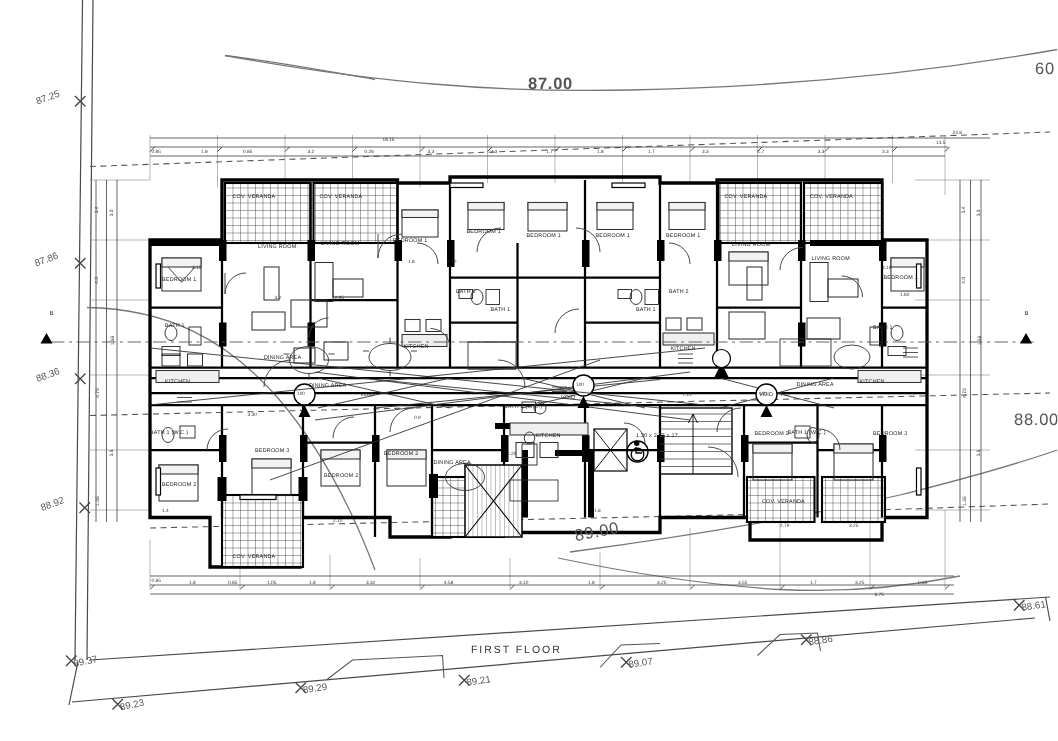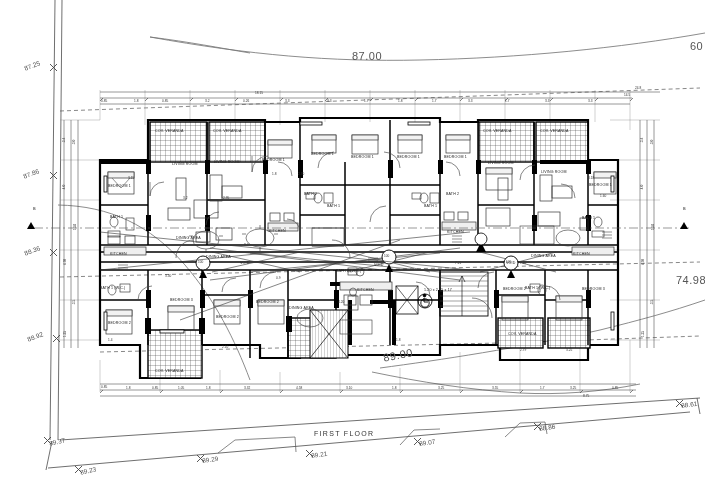--- a/index.html
+++ b/index.html
@@ -466,23 +466,23 @@
       <path d="M676 400 l7 7 M683 400 l-7 7"></path>
     </g>
 
     <g stroke="#555" fill="none" stroke-width="0.7">
       <path d="M218 453 L235 440 L295 437 L296 452"></path>
       <path d="M400 445 L414 430 L440 429"></path>
       <path d="M505 437 L520 423 L545 422 L547 434"></path>
     </g>
   </svg>
 
-  <div class="lbl contour" style="left:352px;top:50px;">87.00</div>
+  <div class="lbl contour" style="left:352px;top:50px;font-weight:bold;">87.00</div>
   <div class="lbl contour" style="left:383px;top:349px;transform:rotate(-11deg);">89.00</div>
-  <div class="lbl contour" style="left:676px;top:274px;">74.98</div>
+  <div class="lbl contour" style="left:676px;top:274px;">88.00</div>
   <div class="lbl contour" style="left:690px;top:40px;">60</div>
 
   <div class="lbl spot" style="left:24px;top:62px;transform:rotate(-20deg);">87.25</div>
   <div class="lbl spot" style="left:23px;top:170px;transform:rotate(-20deg);">87.86</div>
   <div class="lbl spot" style="left:24px;top:247px;transform:rotate(-20deg);">88.36</div>
   <div class="lbl spot" style="left:27px;top:333px;transform:rotate(-20deg);">88.92</div>
   <div class="lbl spot" style="left:49px;top:438px;transform:rotate(-12deg);">89.37</div>
   <div class="lbl spot" style="left:80px;top:467px;transform:rotate(-12deg);">89.23</div>
   <div class="lbl spot" style="left:202px;top:456px;transform:rotate(-8deg);">89.29</div>
   <div class="lbl spot" style="left:311px;top:451px;transform:rotate(-8deg);">89.21</div>

